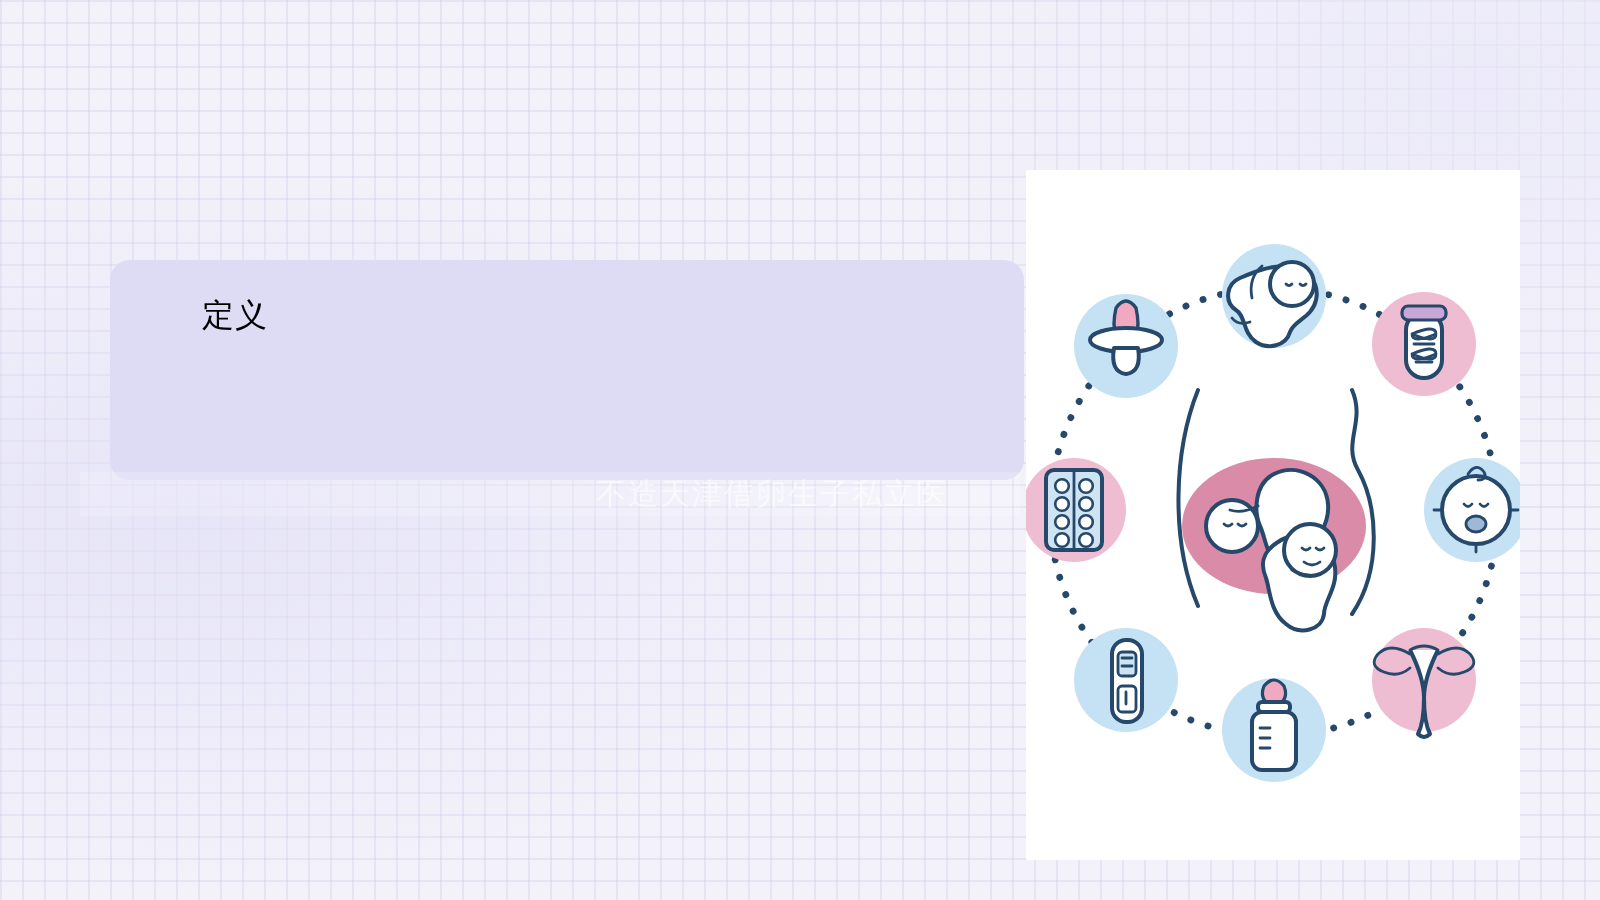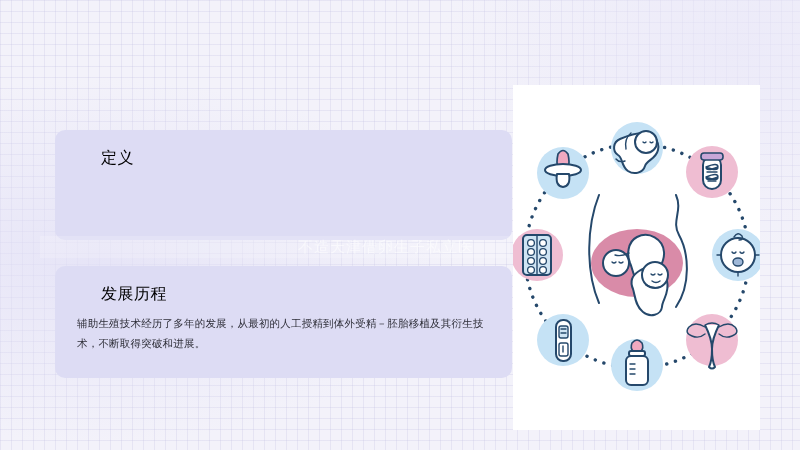--- a/index.html
+++ b/index.html
@@ -72,24 +72,20 @@
 <body>
 
 <div id="slide">
   <div id="wash"></div>
 
 
   <div class="card" id="card-definition">
     <div class="card-title">定义</div>
   </div>
 
-  <div class="card" id="card-history">
-    <div class="card-title">发展历程</div>
-    <div class="card-body">辅助生殖技术经历了多年的发展，从最初的人工授精到体外受精－胚胎移植及其衍生技术，不断取得突破和进展。</div>
-  </div>
 
   <div id="watermark-band"></div>
   <div id="watermark">不造天津借卵生子私立医</div>
 
   <div id="illustration-panel">
     <svg id="illustration-svg" viewBox="0 0 247 345" xmlns="http://www.w3.org/2000/svg">
       <defs>
         <style>
           .st{fill:none;stroke:#25486b;stroke-width:2;stroke-linecap:round;stroke-linejoin:round;}
           .stt{fill:none;stroke:#25486b;stroke-width:1.4;stroke-linecap:round;stroke-linejoin:round;}

